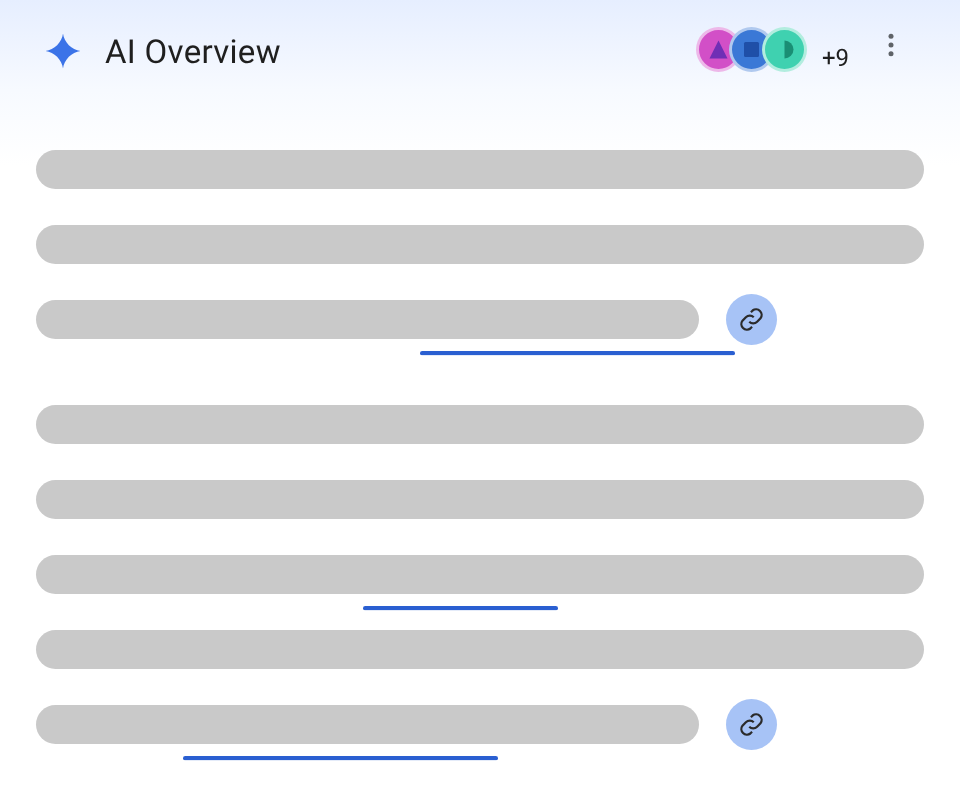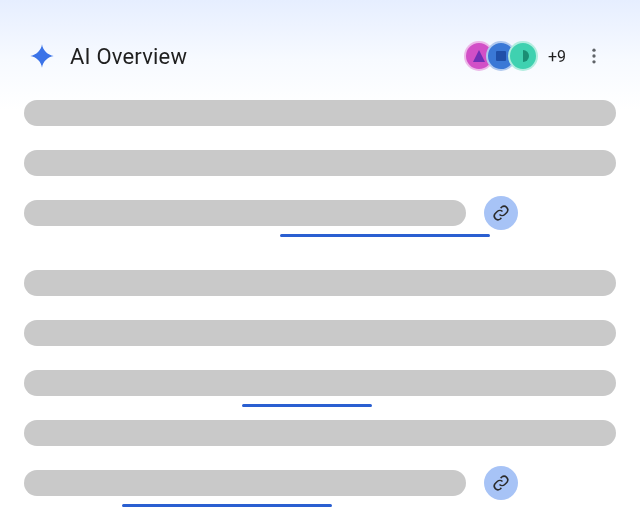--- a/index.html
+++ b/index.html
@@ -6,22 +6,22 @@
   body{
     width:640px;height:526px;
     background:linear-gradient(180deg,#e6eeff 0%,#f7faff 60px,#ffffff 110px,#ffffff 100%);
     font-family:"Google Sans",-apple-system,BlinkMacSystemFont,"Segoe UI",Roboto,Arial,sans-serif;
     overflow:hidden;
     position:relative;
   }
 
   
   .header{
-    display:flex;align-items:center;
-    padding:38px 28px 0 28px;
+    display:flex;align-items:flex-end;
+    padding:12px 28px 0 28px;
   }
   .sparkle{
     width:28px;height:28px;flex:0 0 auto;
   }
   .title{
     font-size:22px;
     color:#1f1f1f;
     margin-left:14px;
     letter-spacing:.2px;
   }

